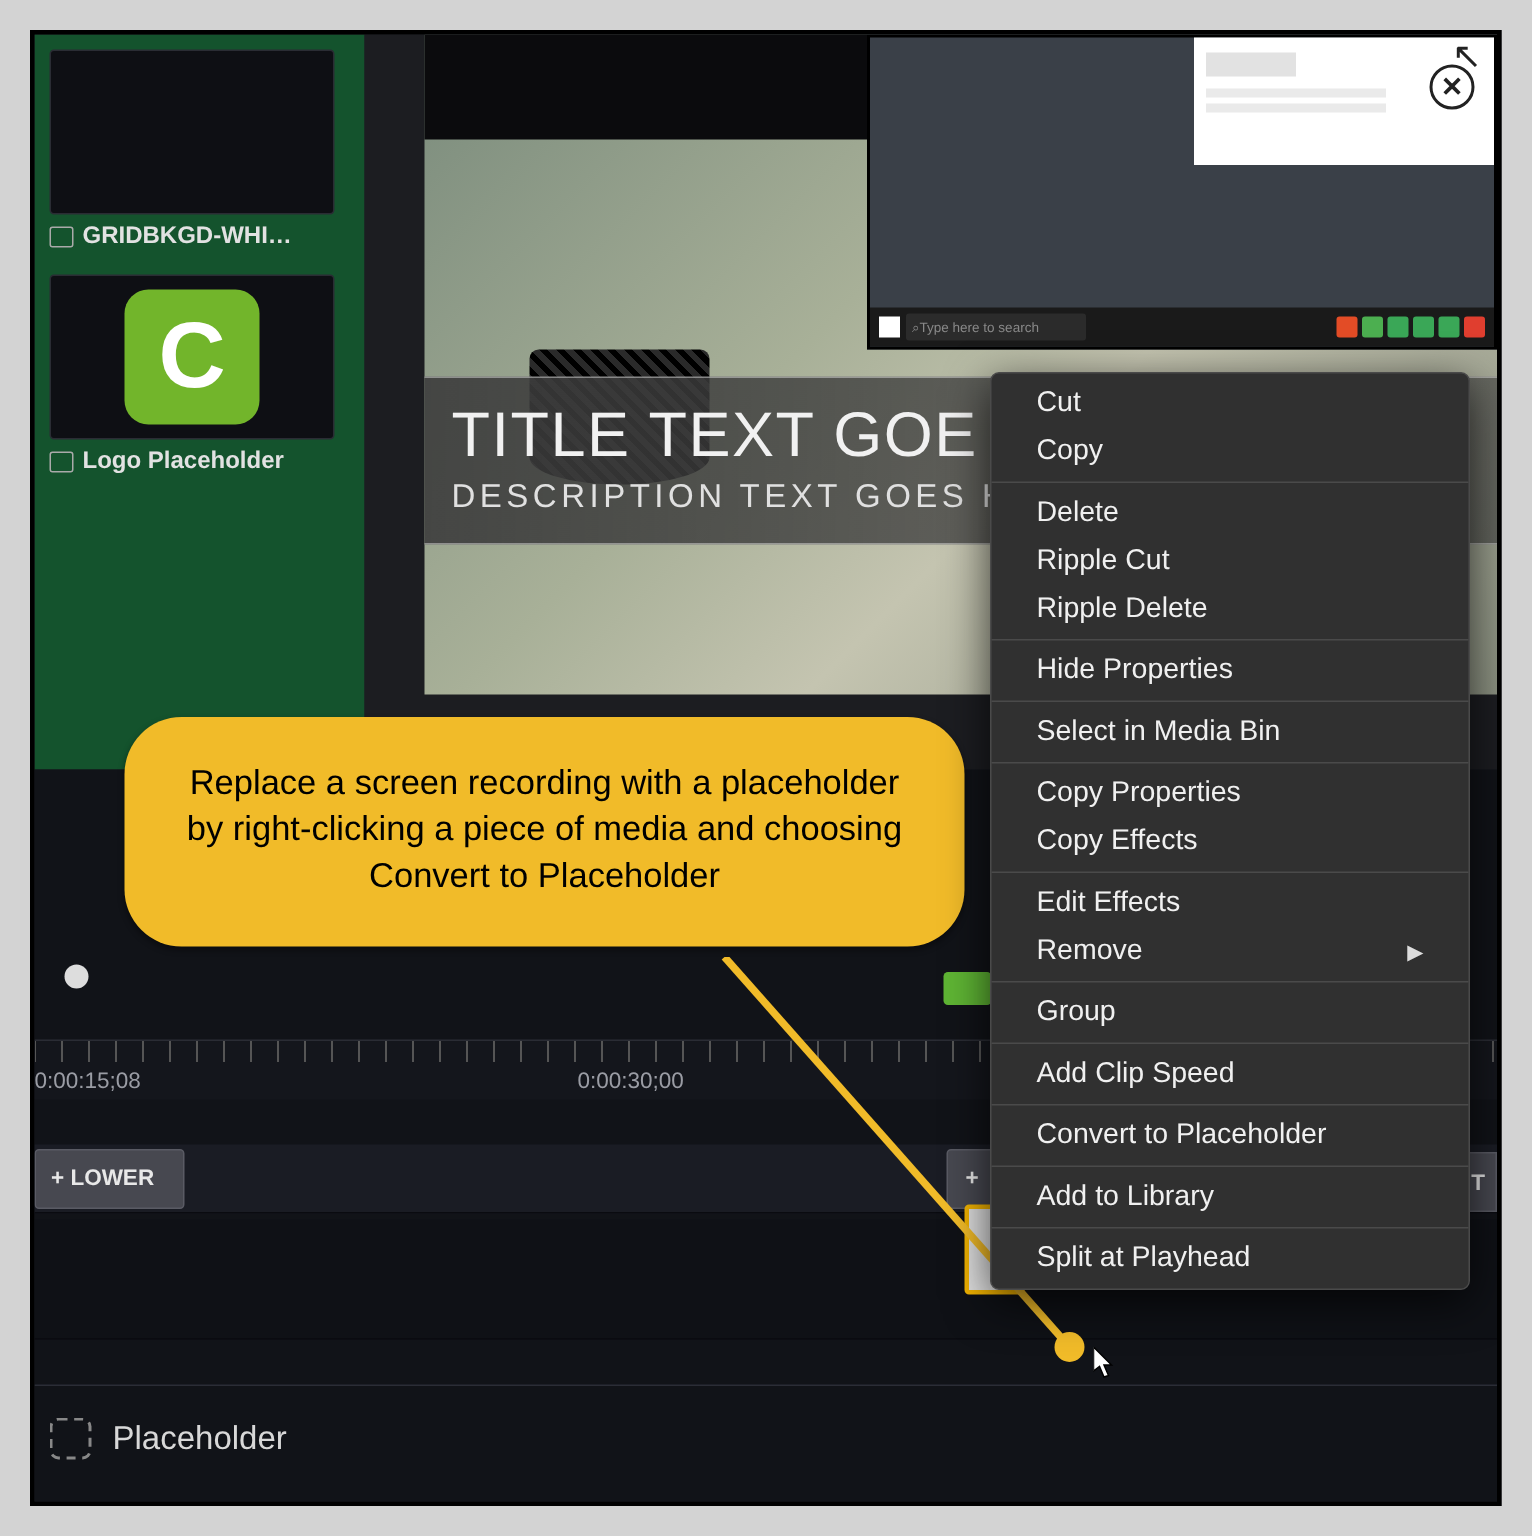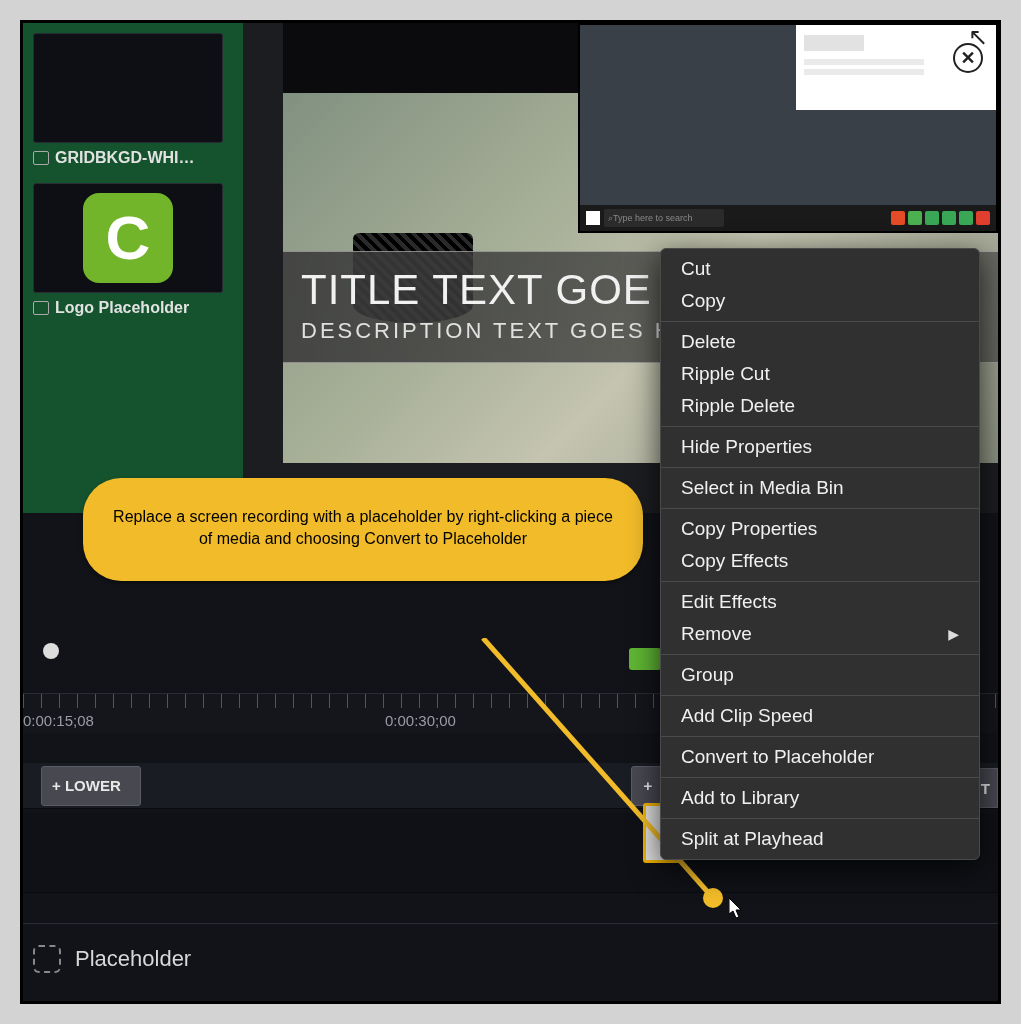--- a/index.html
+++ b/index.html
@@ -159,21 +159,21 @@
   top:455px; left:60px;
   width:560px;
   background:#f1bb29;
   border-radius:38px;
   padding:28px 30px 32px;
   box-shadow: 0 2px 4px rgba(0,0,0,0.4);
   z-index:50;
 }
 .callout-bubble p {
   color:#000;
-  font-size:16px;
+  font-size:23px;
   line-height:1.35;
   text-align:center;
 }
 .callout-pointer {
   position:absolute;
   top:615px; left:450px;
   width:290px; height:280px;
   z-index:49;
   pointer-events:none;
 }
@@ -240,21 +240,21 @@
   background:#303030;
   border:1px solid #4a4a4a;
   border-radius:6px;
   box-shadow: 0 8px 30px rgba(0,0,0,0.7);
   z-index:60;
   padding:4px 0;
 }
 .context-menu .mi {
   color:#f0f0f0;
   font-size:19px;
-  padding:5px 20px;
+  padding:5px 30px;
   display:flex; align-items:center; justify-content:space-between;
   cursor:default;
 }
 .context-menu .sep {
   height:1px; background:#4a4a4a; margin:4px 0;
 }
 .context-menu .submenu-arrow {
   font-size:14px; color:#ddd;
 }
 .mouse-cursor {
@@ -340,21 +340,21 @@
     <div class="slider-dot" style="top:130px;"></div>
     <div class="green-mark"></div>
 
     <div class="ruler">
       <div class="ruler-ticks"></div>
       <span class="ruler-label" style="left:0px;">0:00:15;08</span>
       <span class="ruler-label" style="left:362px;">0:00:30;00</span>
     </div>
 
     <div class="track" style="top:250px;">
-      <div class="track-clip" style="margin-left:18px; width:100px;">
+      <div class="track-clip" style="margin-left:0; width:100px;">
         <span>+  LOWER</span>
       </div>
       <div class="track-clip" style="position:absolute; left:608px; width:34px; justify-content:center; padding:0;">
         <span>+</span>
       </div>
     </div>
     <div class="ut-tag">
       <span>UT</span>
     </div>
 

